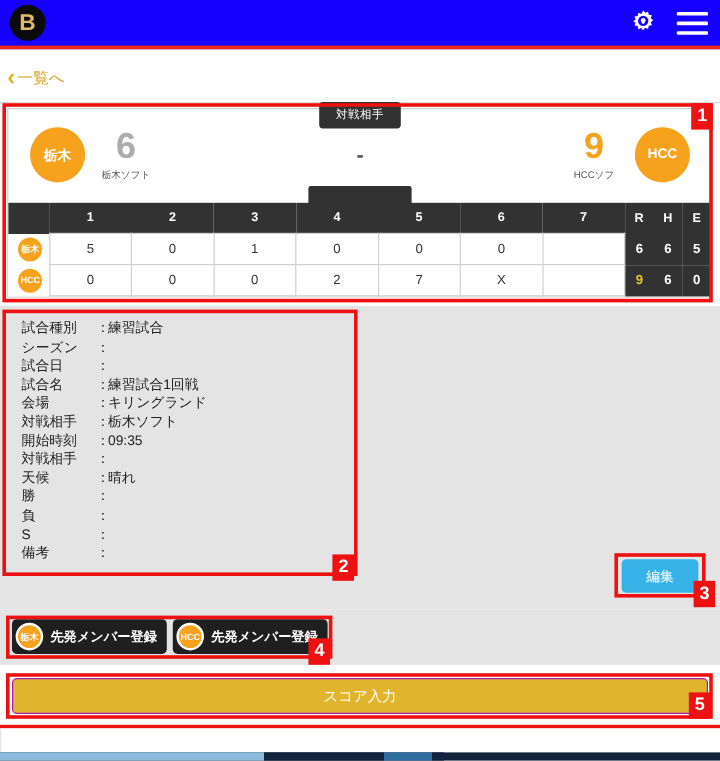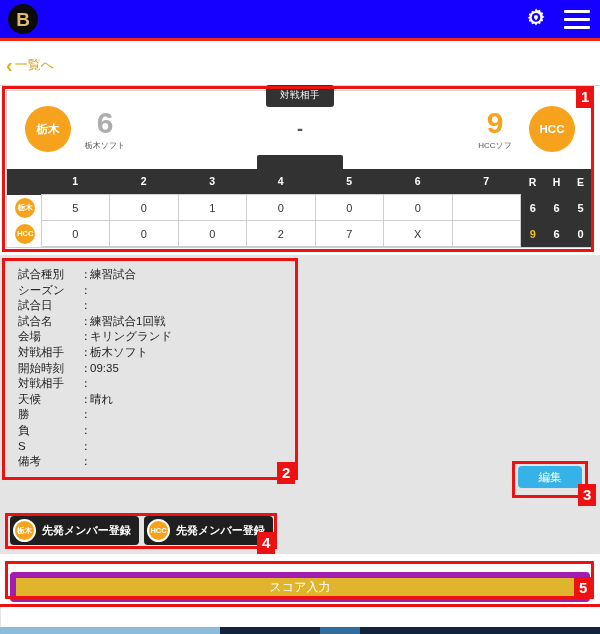--- a/index.html
+++ b/index.html
@@ -113,21 +113,21 @@
   .details {
     position:absolute; left:6px; top:6px; width:288px; height:210px;
     font-size:11.5px; color:#222; padding:6px 0 0 12px; line-height:15.6px;
   }
   .drow { display:flex; }
   .dlabel { width:62px; flex:none; }
   .dsep { width:10px; flex:none; }
   .dval { flex:1; }
 
   .edit-btn {
-    position:absolute; left:518px; top:466px; width:64px; height:22px;
+    position:absolute; left:518px; top:466px; width:64px; height:28px;
     background:#35b3e8; color:#fff; border:none; border-radius:4px;
     font-size:11.5px; cursor:pointer; font-family:"Liberation Sans", sans-serif;
   }
 
   
   .member-bar { position:absolute; left:0; top:508px; width:600px; height:46px; background:#e4e4e4; }
   .member-btn {
     position:absolute; top:8px; height:29px; background:#1f1f1f; border-radius:4px;
     display:flex; align-items:center; gap:6px; padding:0 8px 0 3px; cursor:pointer;
   }
@@ -136,25 +136,24 @@
     font-size:7.5px; font-weight:bold; display:flex; align-items:center; justify-content:center;
     border:2px solid #fff; flex:none;
   }
   .member-btn .mb-label { color:#fff; font-size:11px; white-space:nowrap;font-weight:bold; }
   #member-btn-1 { left:10px; }
   #member-btn-2 { left:144px; }
 
   
   .score-input-btn {
     position:absolute; left:10px; top:565px; width:580px; height:30px;
-    background:#e0b52d; border:6px solid #a21caf; border-radius:4px;
+    background:#e0b52d; border:1px solid #a21caf; border-radius:4px;
     color:#fff; font-size:12px; cursor:pointer;
     display:flex; align-items:center; justify-content:center;
     font-family:"Liberation Sans", sans-serif;
-    margin-top:7px;
   }
 
   .bottom-redline { position:absolute; left:0; top:604px; width:600px; height:3px; background:#ee1111; }
   .whitespace-bottom { position:absolute; left:0; top:607px; width:600px; height:20px; background:#fff; border-left:1px solid #e5e5e5; }
 
   
   .taskbar { position:absolute; left:0; top:627px; width:600px; height:7px; background:#12233c; }
   .tb-seg { position:absolute; top:0; height:7px; }
 </style>
 </head>

